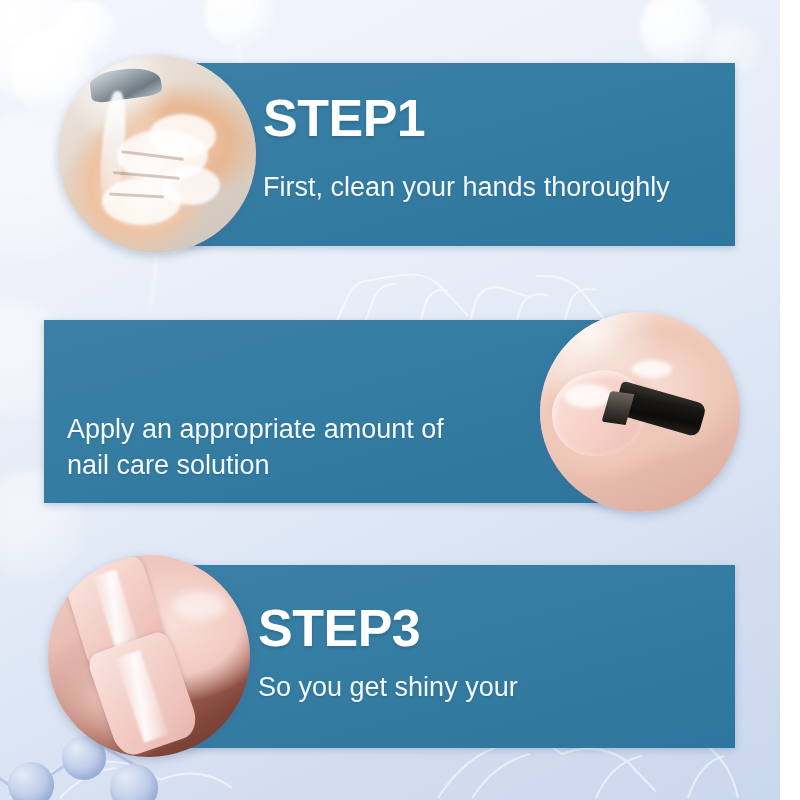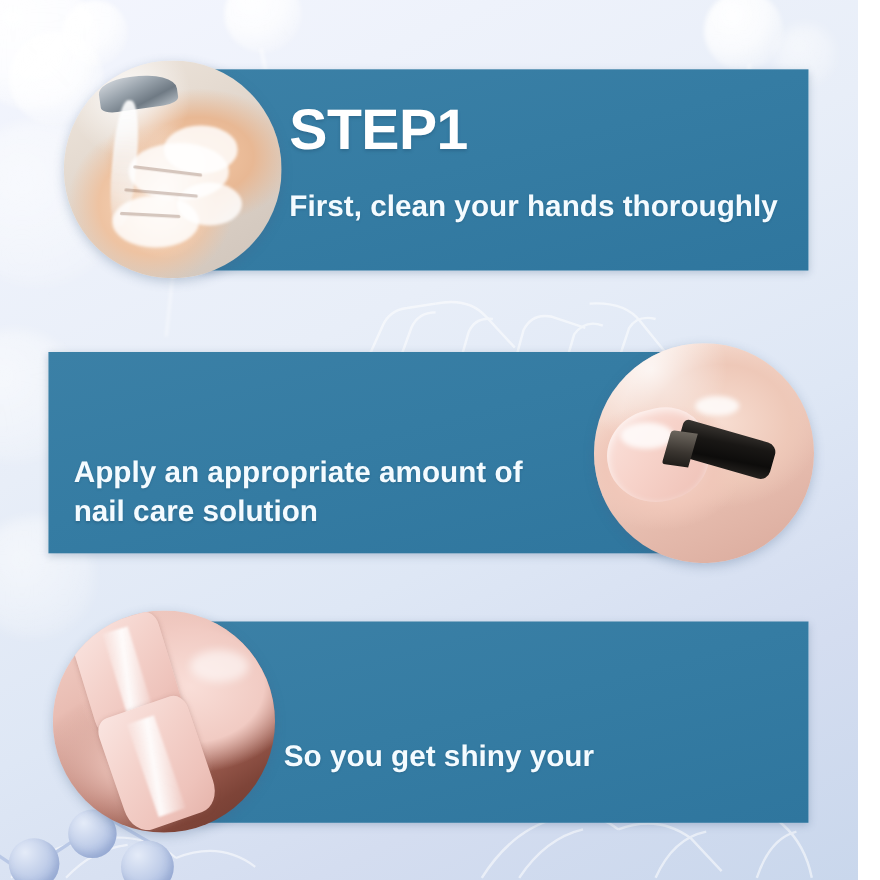--- a/index.html
+++ b/index.html
@@ -93,21 +93,21 @@
     line-height: 1;
     letter-spacing: -0.5px;
     font-family: "Liberation Sans", "DejaVu Sans", sans-serif;
     text-shadow: 0 2px 3px rgba(25, 65, 95, 0.30);
     white-space: nowrap;
   }
 
   .step-desc {
     position: absolute;
     color: #f4fbff;
-    font-weight: 700;
+    font-weight: 400;
     font-size: 27px;
     line-height: 1.30;
     font-family: "Liberation Sans", "DejaVu Sans", sans-serif;
     text-shadow: 0 1px 2px rgba(25, 65, 95, 0.28);
   }
 
   
   .photo-circle {
     position: absolute;
     border-radius: 50%;
@@ -314,16 +314,17 @@
   <div class="photo-circle" style="left:48px; top:555px; width:202px; height:202px;">
     <div class="photo-inner photo-nails">
       <div class="square-nail" style="left:14%; top:4%; width:40%; height:52%; border-radius:14% 14% 22% 22%; transform:rotate(-17deg);"></div>
       <div class="nail-streak" style="left:28%; top:8%; width:12%; height:42%; transform:rotate(-17deg);"></div>
       <div class="square-nail" style="left:26%; top:42%; width:42%; height:54%; border-radius:14% 14% 22% 22%; transform:rotate(-19deg);"></div>
       <div class="nail-streak" style="left:40%; top:48%; width:13%; height:44%; transform:rotate(-19deg);"></div>
       <div class="nail-shine" style="left:62%; top:18%; width:26%; height:14%; border-radius:50%; background:rgba(255,255,255,0.55); filter:blur(4px);"></div>
     </div>
   </div>
 
+  <div class="step-title" style="left:258px; top:602px;">STEP3</div>
 
   <div class="step-desc" style="left:258px; top:670px;">So you get shiny your</div>
 
 </div>
 
 </body></html>

